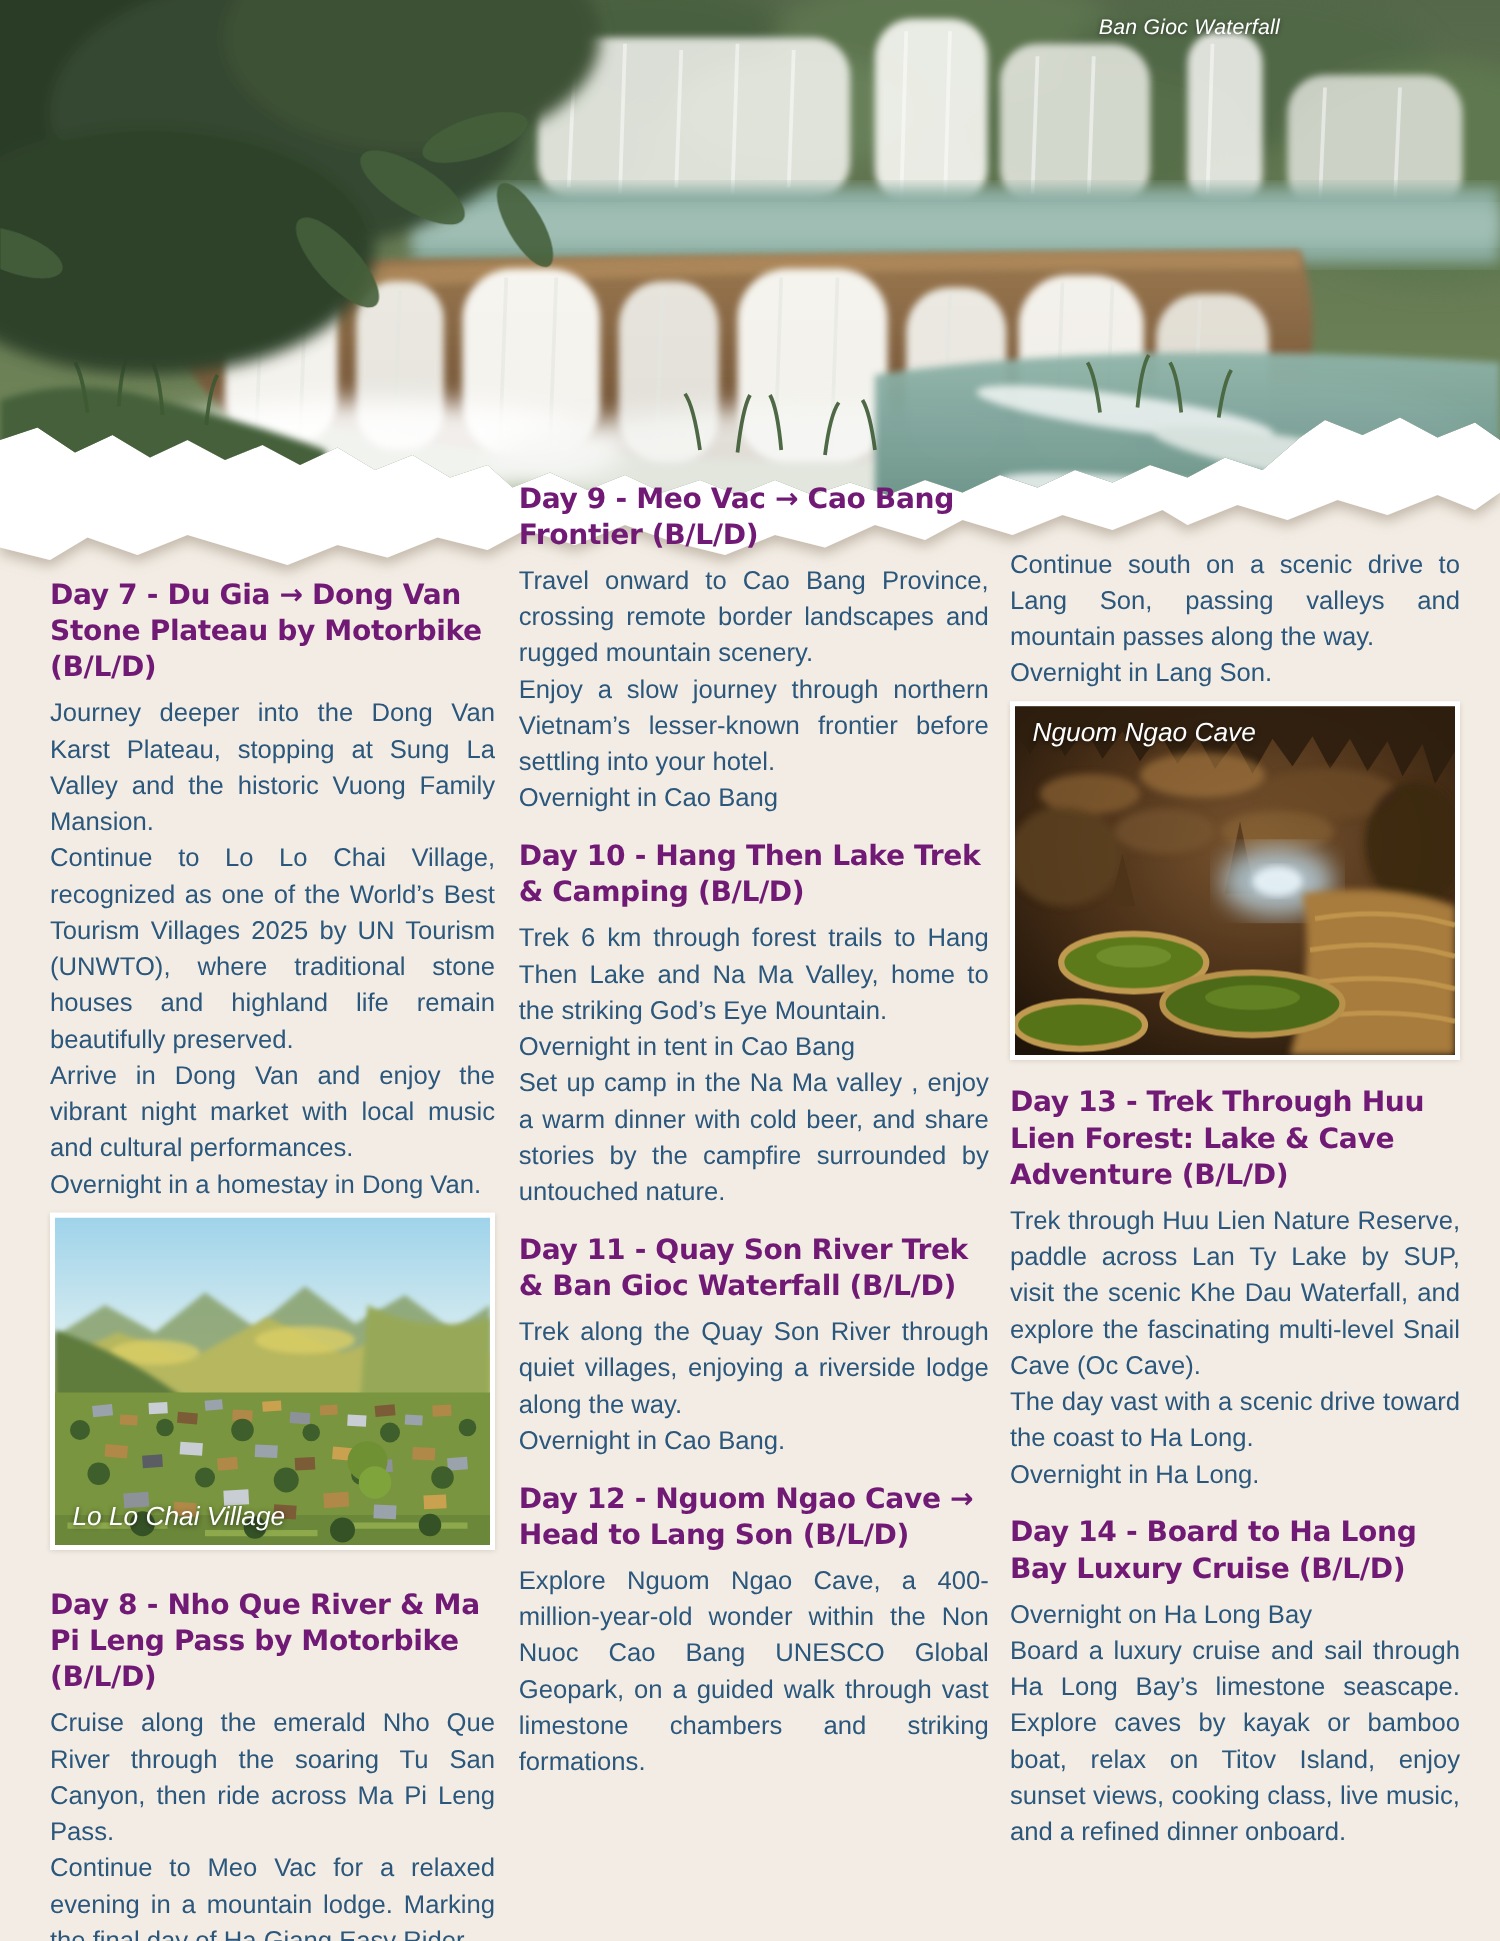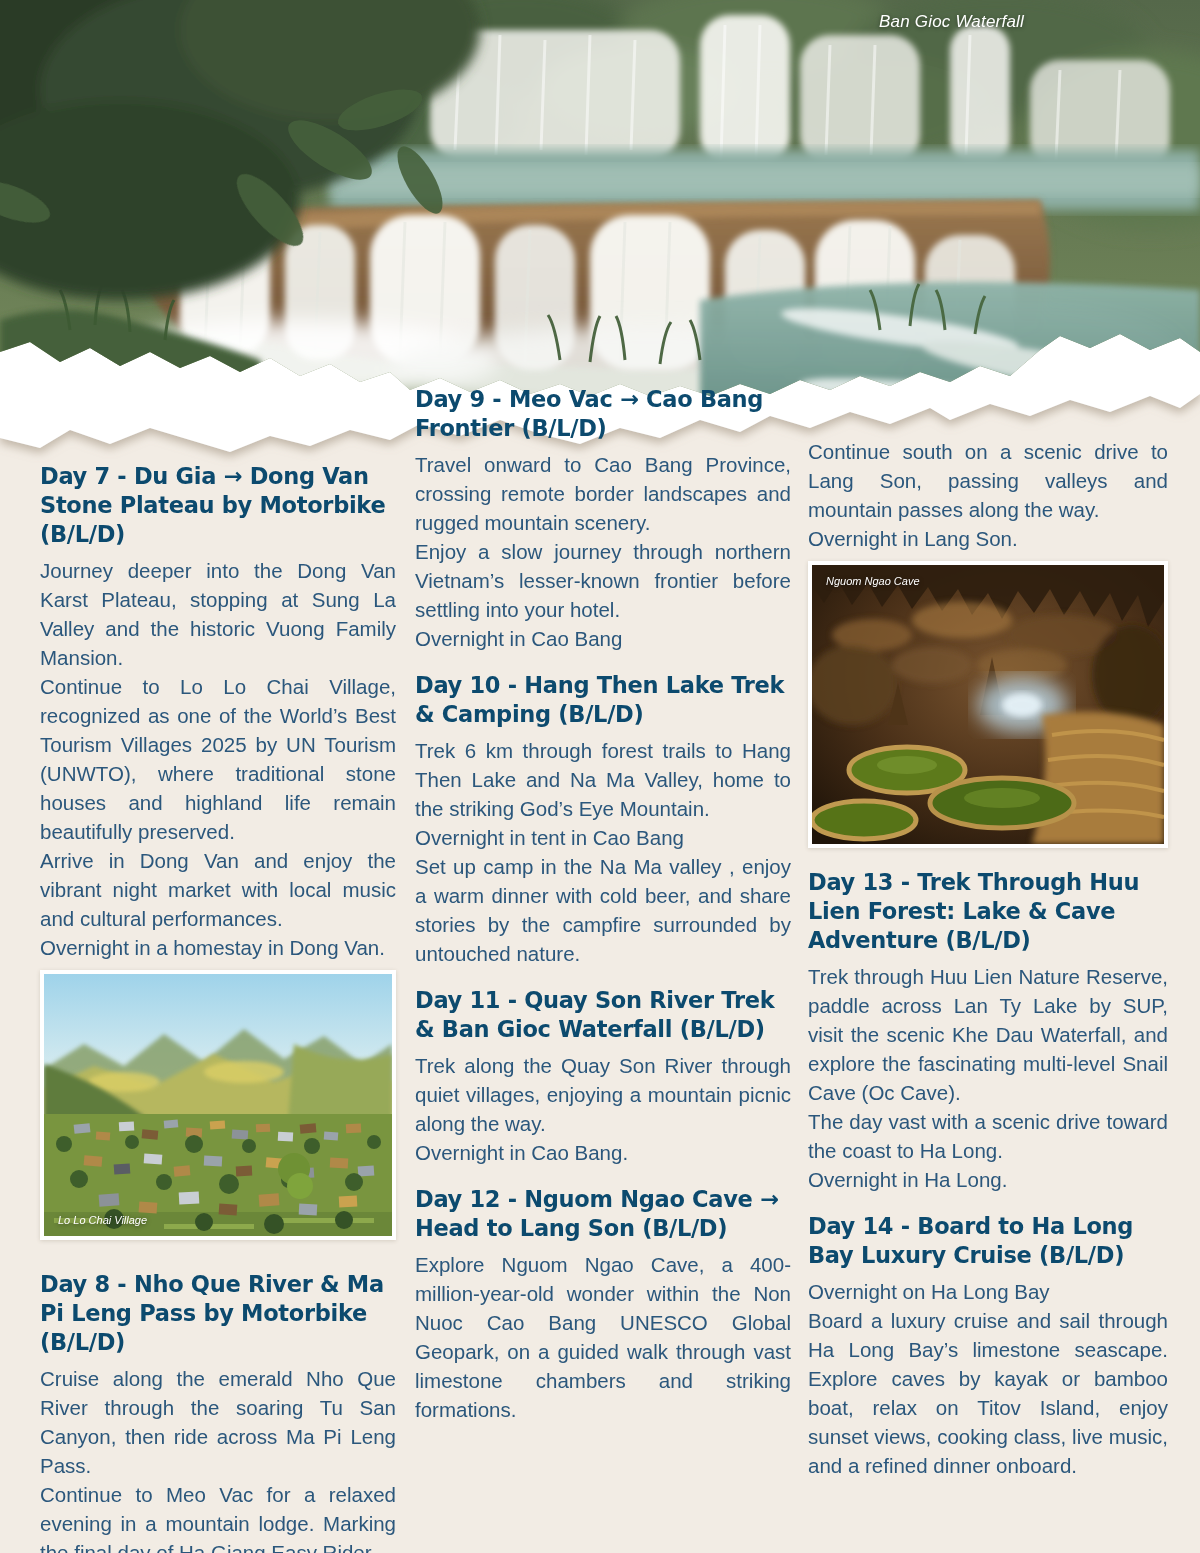--- a/index.html
+++ b/index.html
@@ -12,32 +12,32 @@
   .hero-caption{position:absolute;top:12px;right:28px;color:#ffffff;font-style:italic;
     font-size:17px;letter-spacing:.2px;text-shadow:0 1px 4px rgba(0,0,0,.45);z-index:2;}
 
   
   .col{position:absolute;z-index:3;}
   .col1{left:40px;top:462px;width:356px;}
   .col2{left:415px;top:385px;width:376px;}
   .col3{left:808px;top:437px;width:360px;}
 
   h2.day-title{font-family:"DejaVu Sans",sans-serif;font-weight:bold;
-    color:#0c4a6e;font-size:22.5px;line-height:29px;margin:18px 0 7px 0;letter-spacing:-0.3px;}
+    color:#701a75;font-size:22.5px;line-height:29px;margin:18px 0 7px 0;letter-spacing:-0.3px;}
   .col section:first-child h2.day-title{margin-top:0;}
   h2.mt-lg{margin-top:30px;}
   p.body{color:#2b577c;font-size:20.5px;line-height:29px;margin:0;
     text-align:justify;text-justify:inter-word;}
   p.last{text-align:left;}
 
   
   .photo{position:relative;background:#ffffff;padding:4px;margin-top:8px;
     box-shadow:0 1px 4px rgba(90,70,50,.18);}
   .photo svg{display:block;}
-  .photo-caption{position:absolute;color:#ffffff;font-style:italic;font-size:11px;
+  .photo-caption{position:absolute;color:#ffffff;font-style:italic;font-size:21px;
     text-shadow:0 1px 4px rgba(0,0,0,.55);}
   .cap-bl{left:18px;bottom:14px;}
   .cap-tl{left:18px;top:14px;}
 </style>
 </head>
 <body>
 
 <div class="page">
 
   <div class="hero">
@@ -303,21 +303,21 @@
       <p class="body last">Overnight in Cao Bang</p>
     </section>
     <section>
       <h2 class="day-title">Day 10 - Hang Then Lake Trek &amp; Camping (B/L/D)</h2>
       <p class="body">Trek 6 km through forest trails to Hang Then Lake and Na Ma Valley, home to the striking God’s Eye Mountain.</p>
       <p class="body last">Overnight in tent in Cao Bang</p>
       <p class="body">Set up camp in the Na Ma valley , enjoy a warm dinner with cold beer, and share stories by the campfire surrounded by untouched nature.</p>
     </section>
     <section>
       <h2 class="day-title">Day 11 - Quay Son River Trek &amp; Ban Gioc Waterfall (B/L/D)</h2>
-      <p class="body">Trek along the Quay Son River through quiet villages, enjoying a mountain picnic along the way.</p>
+      <p class="body">Trek along the Quay Son River through quiet villages, enjoying a riverside lodge along the way.</p>
       <p class="body last">Overnight in Cao Bang.</p>
     </section>
     <section>
       <h2 class="day-title">Day 12 - Nguom Ngao Cave → Head to Lang Son (B/L/D)</h2>
       <p class="body">Explore Nguom Ngao Cave, a 400-million-year-old wonder within the Non Nuoc Cao Bang UNESCO Global Geopark, on a guided walk through vast limestone chambers and striking formations.</p>
     </section>
   </div>
 
   <div class="col col3">
     <section>

